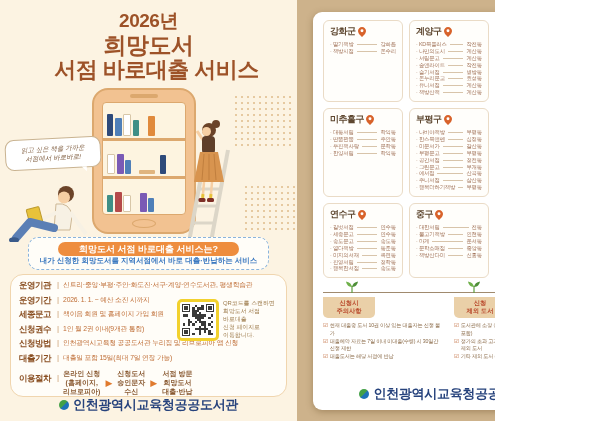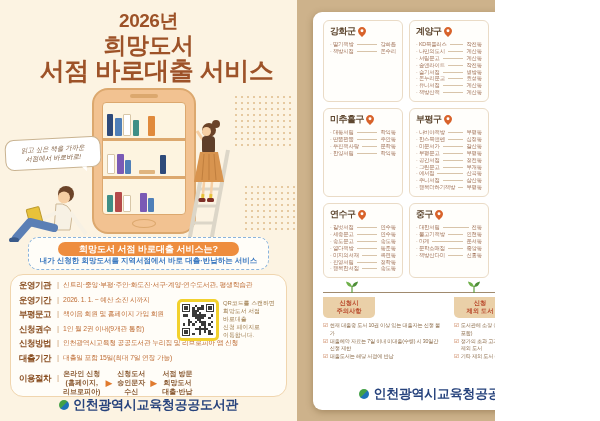--- a/index.html
+++ b/index.html
@@ -4,21 +4,21 @@
 <style>
   html,body{margin:0;padding:0;}
   .stage{position:relative;width:495px;height:421px;overflow:hidden;background:#cdb28b;
          font-family:"Liberation Sans","DejaVu Sans",sans-serif;}
 
   
   .poster-left{position:absolute;left:0;top:0;width:297px;height:421px;background:#fcf3e2;}
   .lp-title{text-align:center;padding-top:9px;color:#9d5228;font-weight:bold;letter-spacing:-0.5px;}
   .lp-title .t1{display:block;font-size:19px;line-height:23px;}
   .lp-title .t2{display:block;font-size:23px;line-height:26px;}
-  .lp-title .t3{display:block;font-size:25px;line-height:24px;padding-left:16px;}
+  .lp-title .t3{display:block;font-size:22px;line-height:24px;padding-left:16px;}
 
   .illustration{position:absolute;left:0;top:88px;width:297px;height:148px;overflow:visible;}
   .dots{position:absolute;background-image:radial-gradient(#e6c9a0 1px,transparent 1.3px);background-size:6px 6px;}
   .dots.d1{right:6px;top:6px;width:58px;height:54px;}
   .dots.d2{right:2px;top:96px;width:52px;height:46px;}
   .phone{position:absolute;left:92px;top:0;width:104px;height:146px;background:#f2c291;
          border:2px solid #dca86e;border-radius:16px;box-sizing:border-box;}
   .phone-speaker{width:28px;height:4px;background:#dca86e;border-radius:2px;margin:4px auto 0;}
   .shelf-area{position:absolute;left:8px;right:8px;top:12px;bottom:17px;background:#fdf4e0;
               border:1.5px solid #dca86e;border-radius:4px;display:flex;flex-direction:column;overflow:hidden;}
@@ -188,21 +188,21 @@
             <span class="lbl">운영기관</span>
             <span class="sep">|</span>
             <span class="val">신트리·중앙·부평·주안·화도진·서구·계양·연수도서관, 평생학습관</span>
           </div>
           <div class="info-row">
             <span class="lbl">운영기간</span>
             <span class="sep">|</span>
             <span class="val">2026. 1. 1. ~ 예산 소진 시까지</span>
           </div>
           <div class="info-row">
-            <span class="lbl">부평문고</span>
+            <span class="lbl">세종문고</span>
             <span class="sep">|</span>
             <span class="val">책이음 회원 및 홈페이지 가입 회원</span>
           </div>
           <div class="info-row">
             <span class="lbl">신청권수</span>
             <span class="sep">|</span>
             <span class="val">1인 월 2권 이내(9개관 통합)</span>
           </div>
           <div class="info-row">
             <span class="lbl">신청방법</span>

